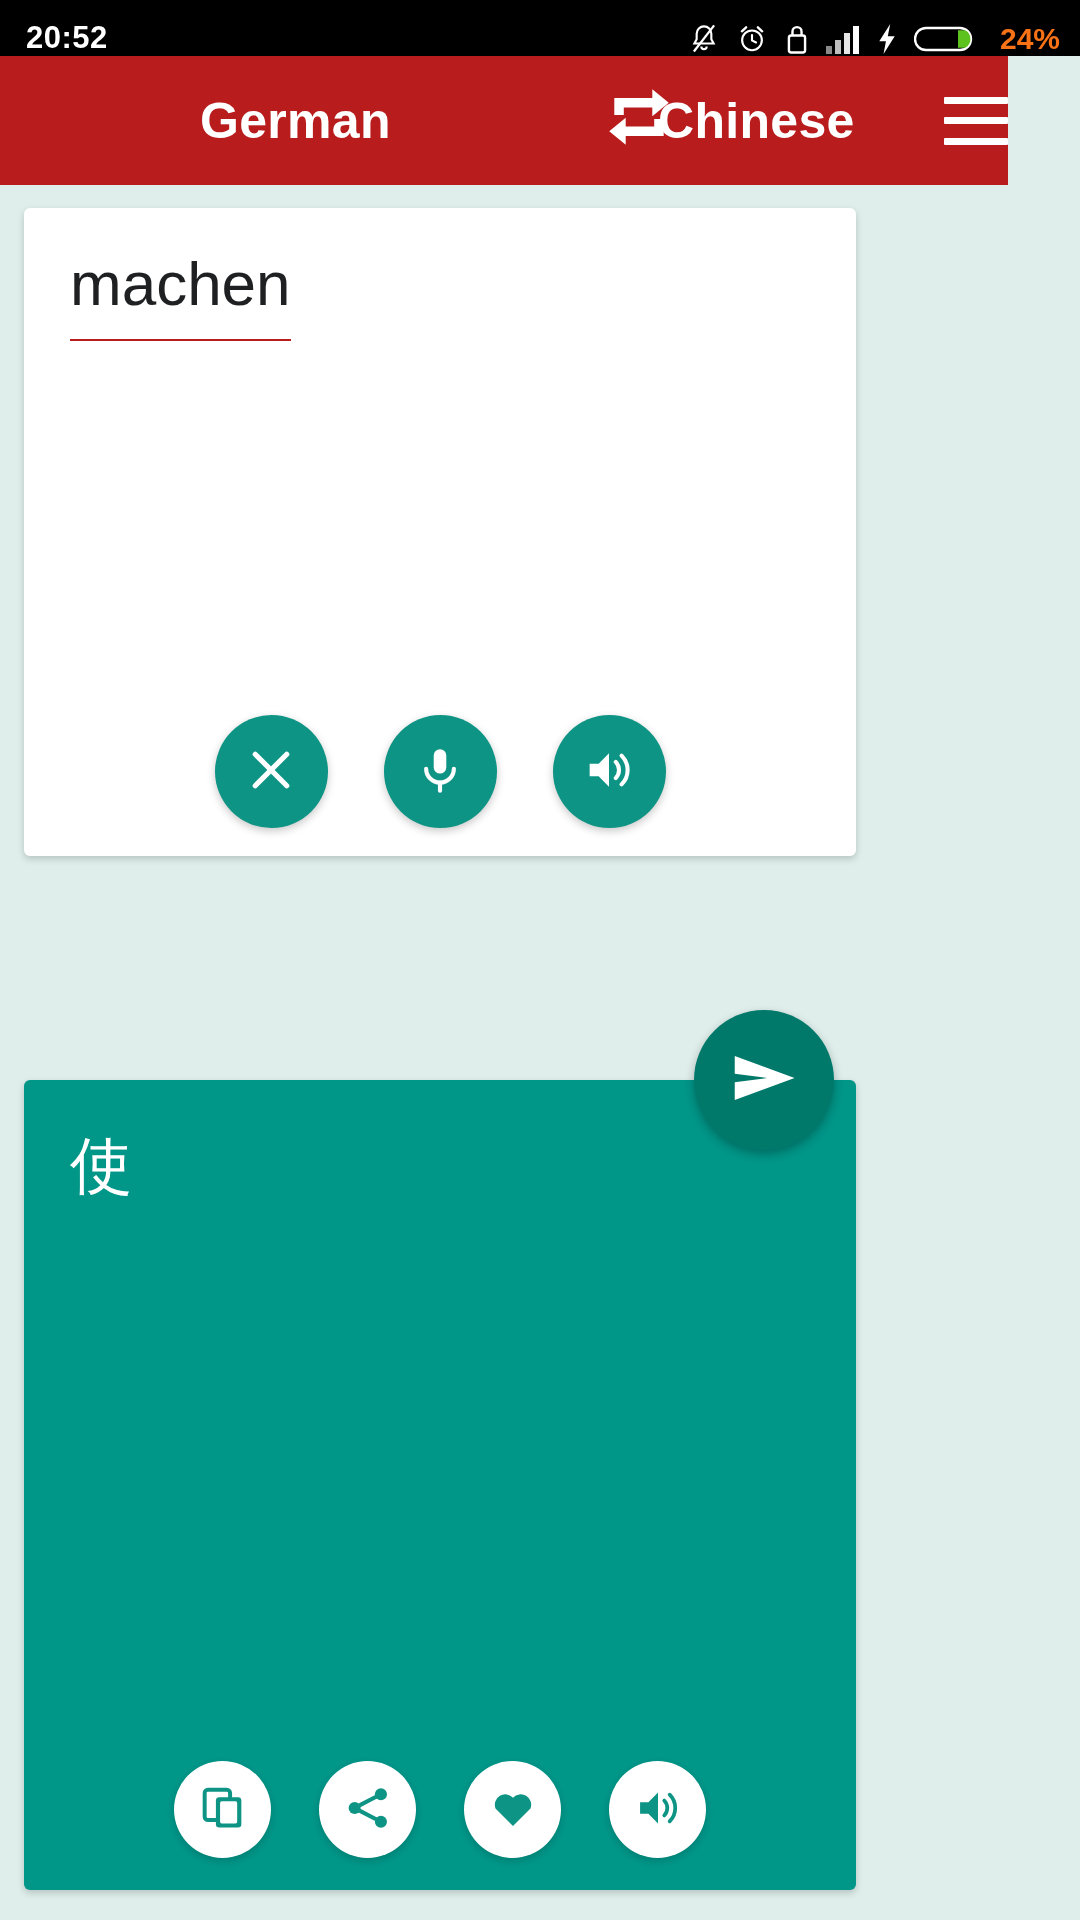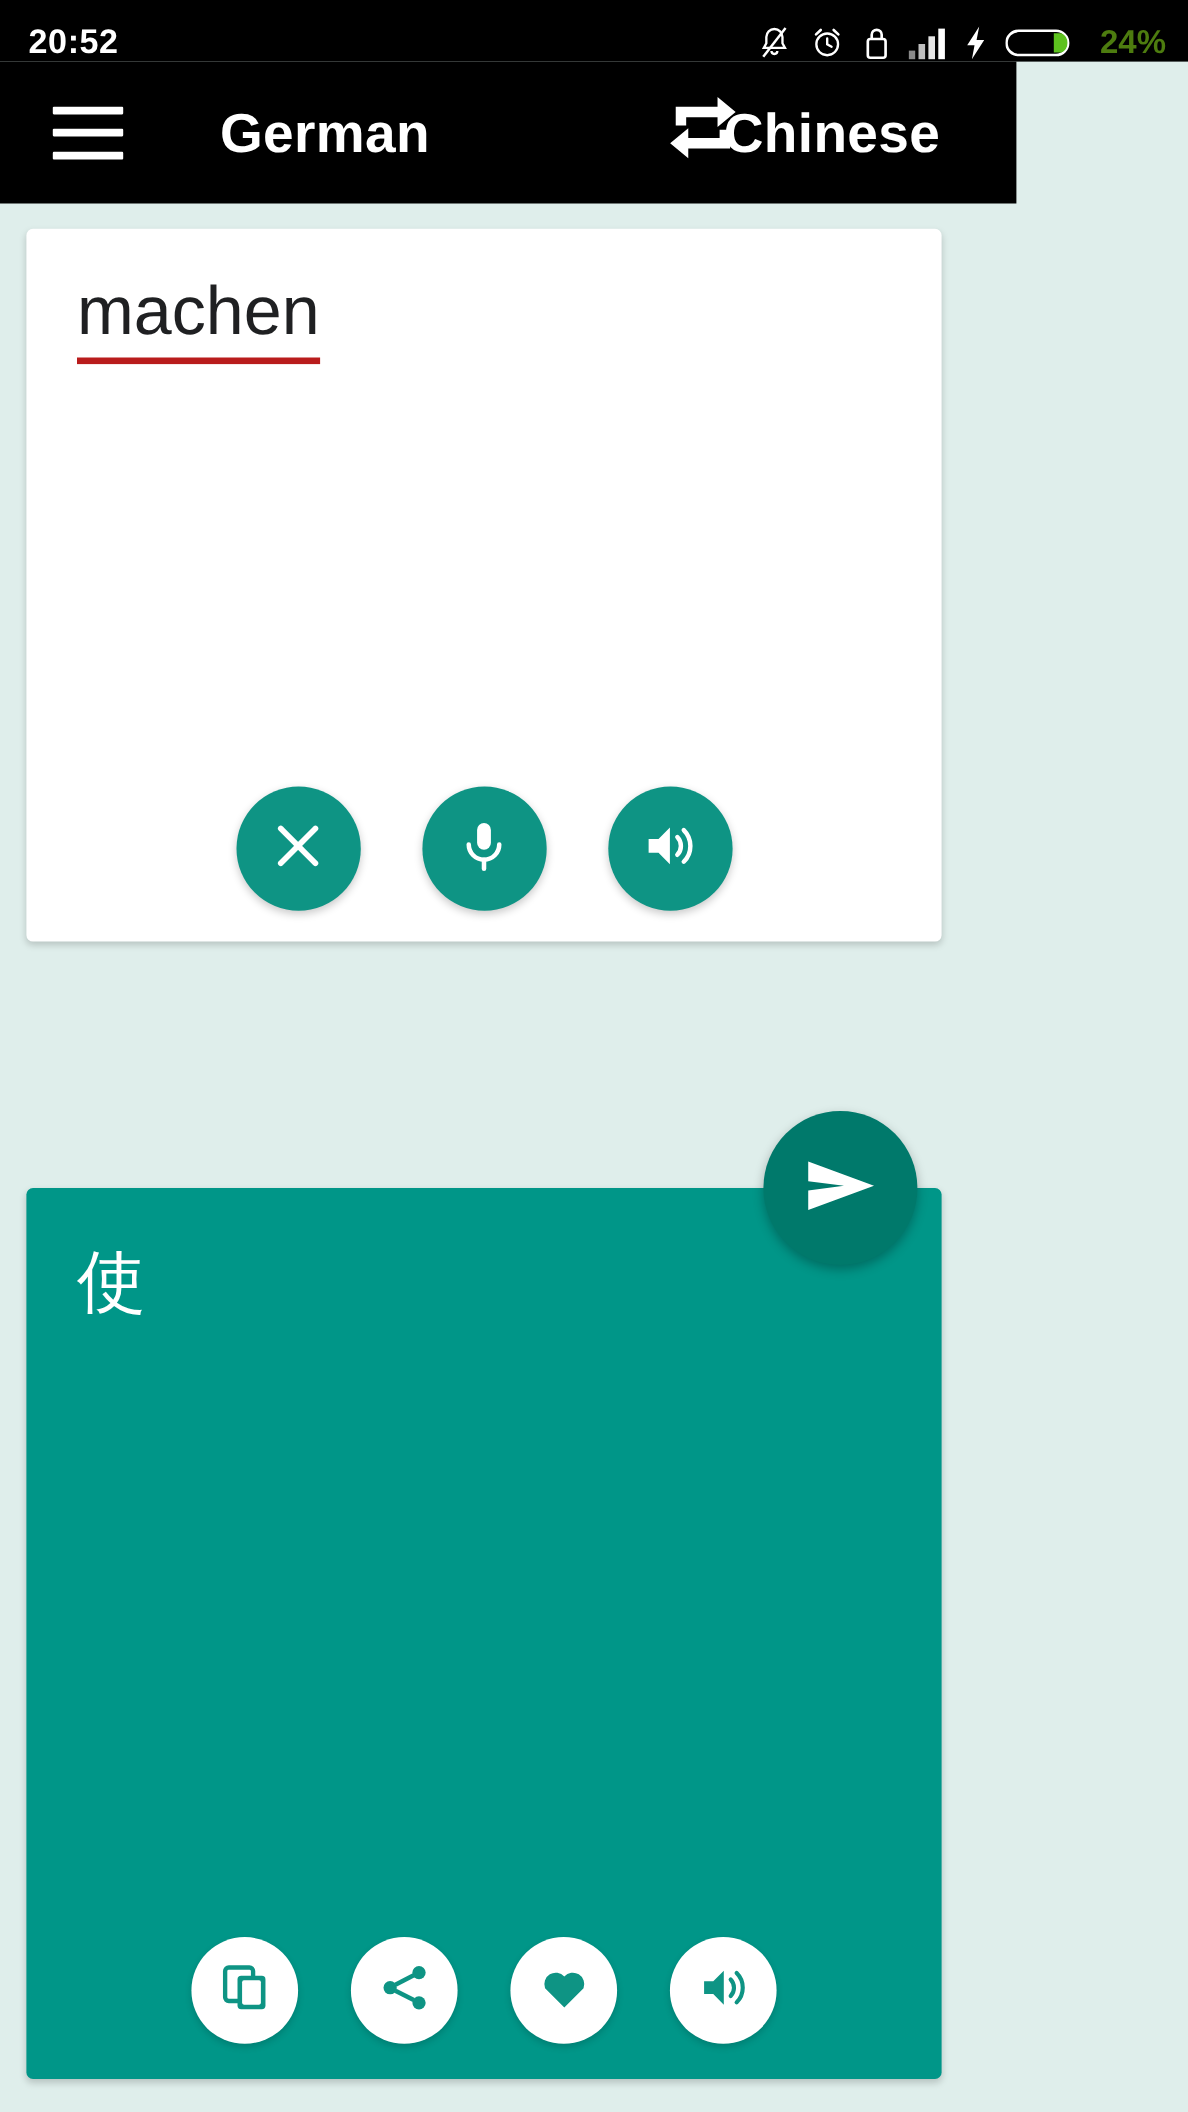--- a/index.html
+++ b/index.html
@@ -17,27 +17,27 @@
     background:#000; display:flex; align-items:flex-end;
     padding:0 20px 0 26px;
   }
   .status-clock {
     color:#fff; font-size:31px; font-weight:bold; letter-spacing:0.5px;
   }
   .status-spacer { flex:1 1 auto; }
   .status-icons { display:flex; align-items:center; gap:16px; }
   .status-icons svg { display:block; }
   .status-batt-text {
-    color:#4d7c0f; font-size:30px; font-weight:bold; margin-left:8px;
+    color:#f97316; font-size:30px; font-weight:bold; margin-left:8px;
   }
 
   
   .appbar {
-    position:absolute; left:0; top:56px; width:924px; height:129px;
-    background:#000000; display:flex; align-items:center;
+    position:absolute; left:0; top:56px; width:1008px; height:129px;
+    background:#b91c1c; display:flex; align-items:center;justify-content:flex-end;
   }
   .hamburger {
     width:64px; height:48px; margin-left:48px;
     display:flex; flex-direction:column; justify-content:space-between;
     cursor:pointer;
   }
   .hamburger span { display:block; height:7px; background:#fff; border-radius:1px; }
   .lang {
     color:#fff; font-size:50px; font-weight:bold; letter-spacing:0.3px;
     white-space:nowrap;
@@ -51,21 +51,21 @@
 
   
   .card-src {
     position:absolute; left:24px; top:208px; width:832px; height:648px;
     background:#fff; border-radius:6px;
     box-shadow:0 3px 7px rgba(0,0,0,0.18);
   }
   .src-text {
     position:absolute; left:46px; top:40px;
     font-size:62px; color:#1F2022; line-height:1.15;
-    border-bottom:6px solid #b91c1c; padding-bottom:6px;
+    border-bottom:2px solid #b91c1c; padding-bottom:20px;
     display:inline-block; white-space:nowrap;
   }
   .src-actions {
     position:absolute; left:0; bottom:28px; width:832px;
     display:flex; justify-content:center; gap:56px;
   }
   .fab-teal {
     width:113px; height:113px; border-radius:50%;
     background:#0E9484; display:flex; align-items:center; justify-content:center;
     box-shadow:0 3px 8px rgba(0,0,0,0.22); cursor:pointer;

